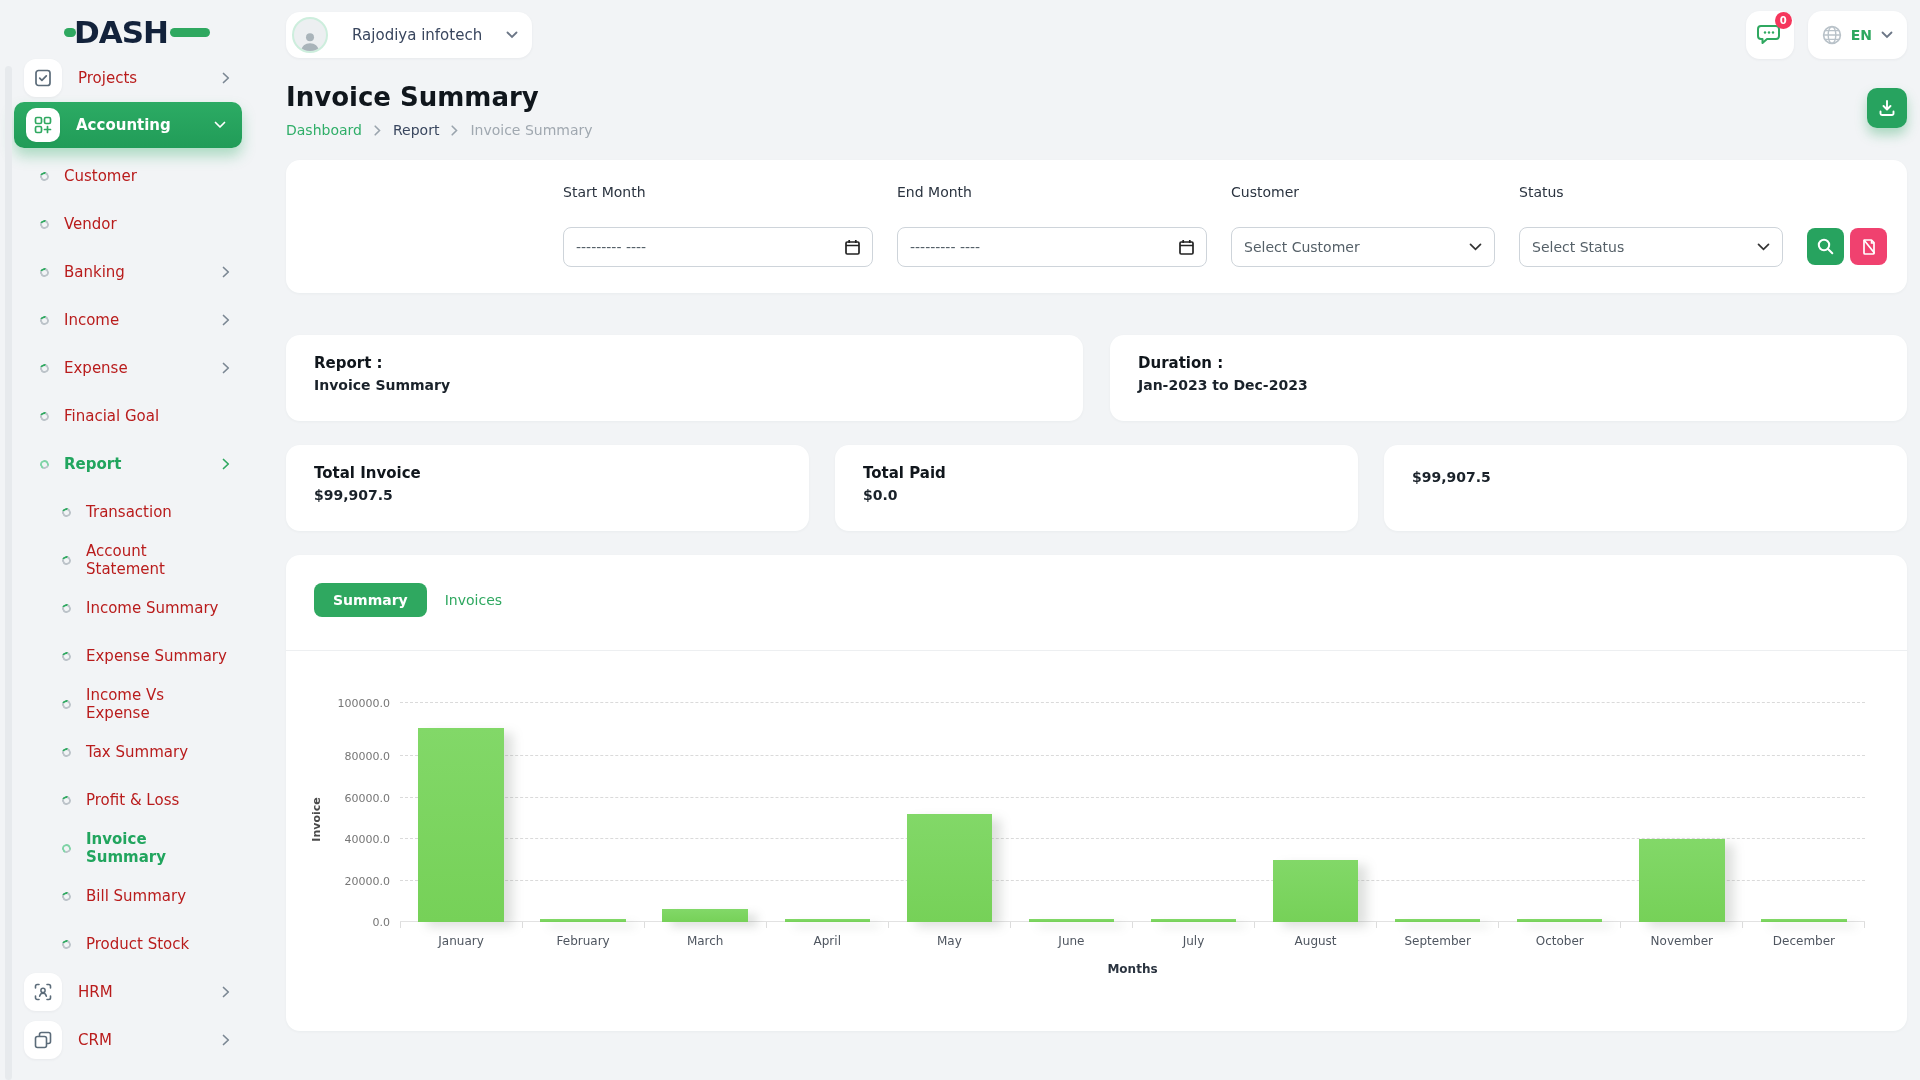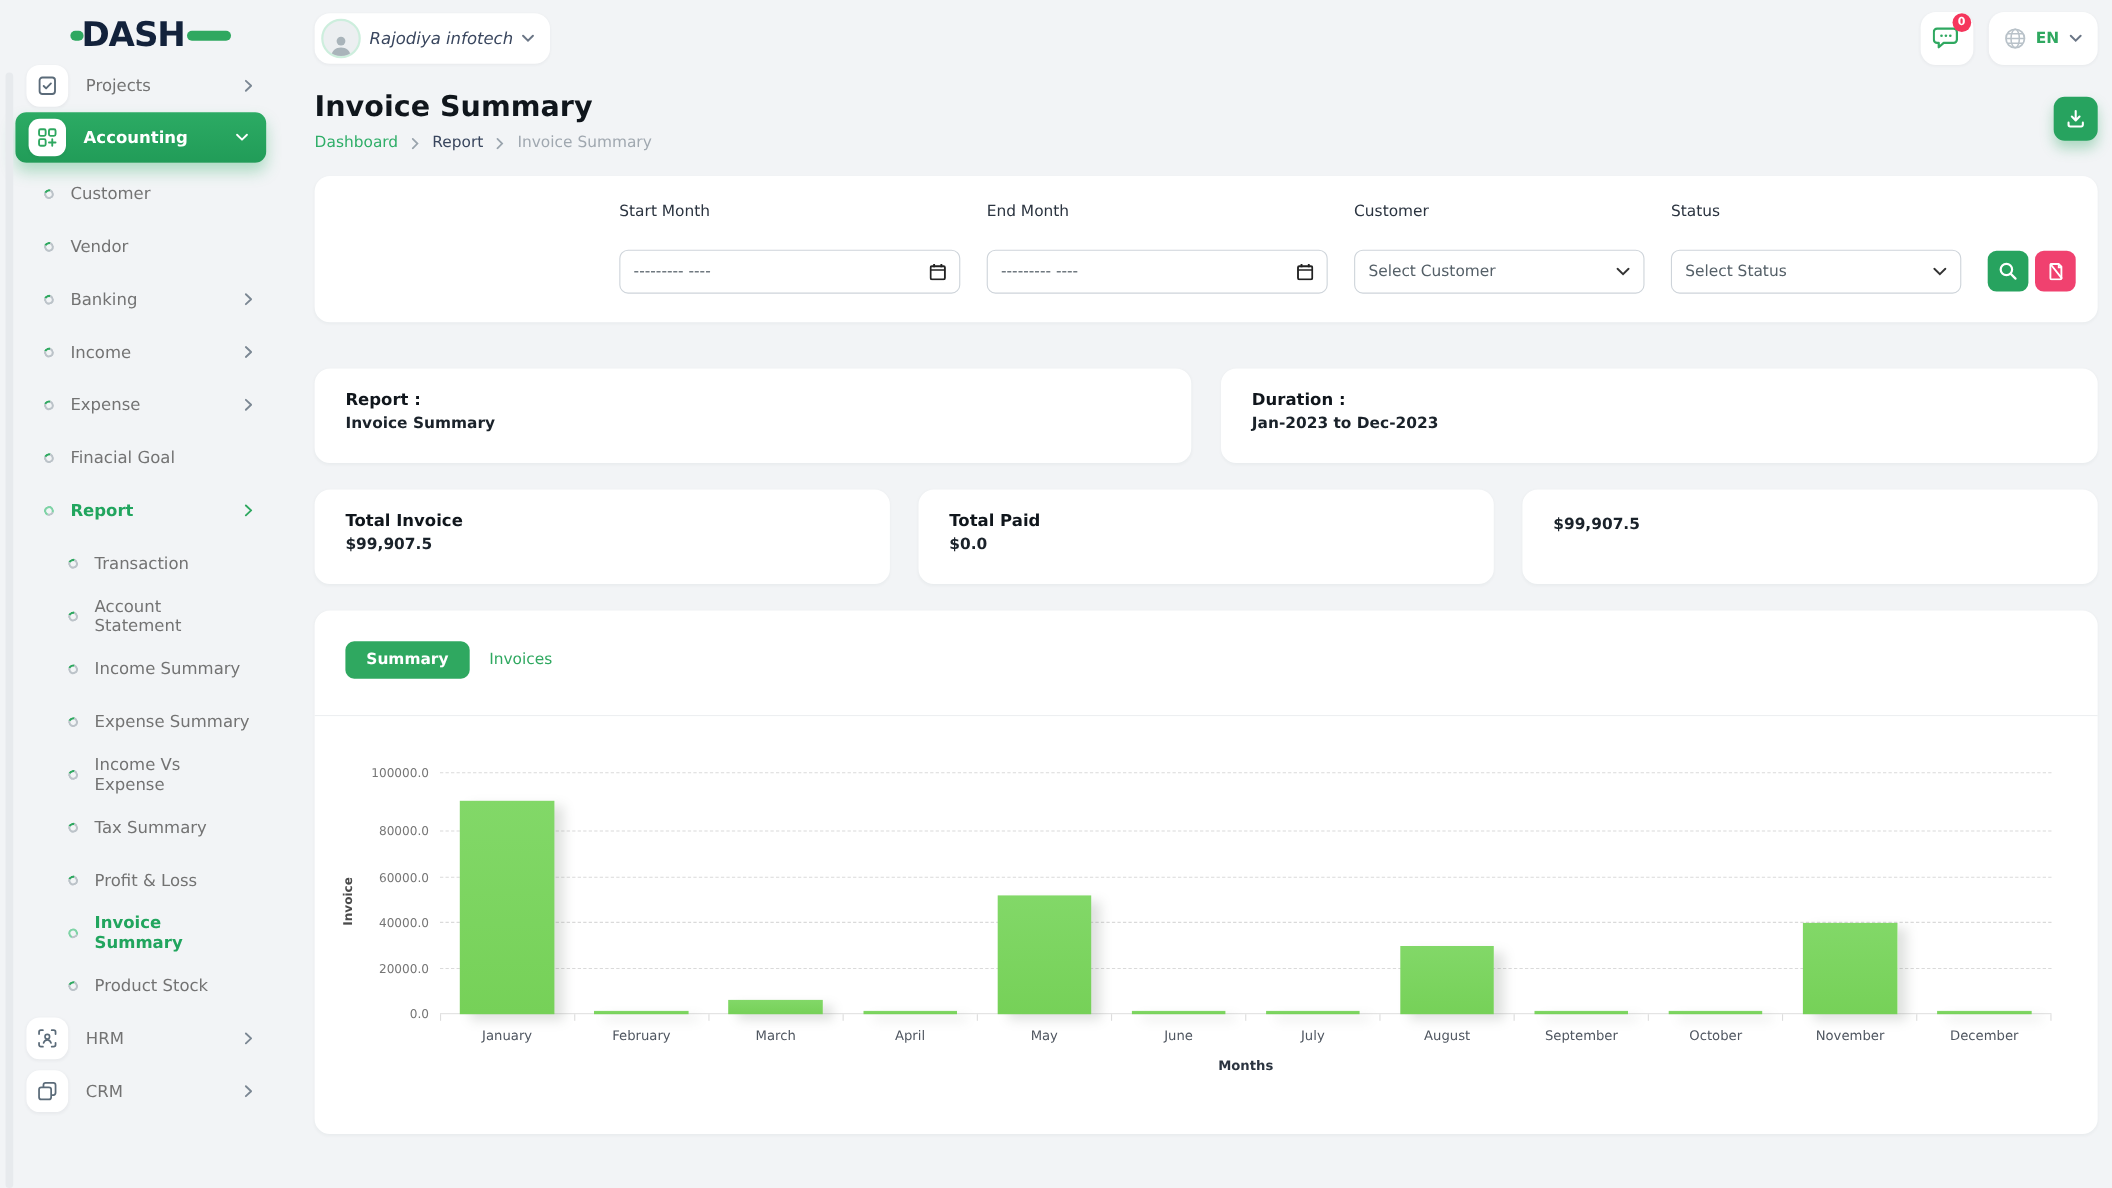--- a/index.html
+++ b/index.html
@@ -8,40 +8,40 @@
   .app { display:flex; width:1920px; height:1080px; }
 
   
   .sidebar { width:256px; flex:none; position:relative; }
   .scroll-track { position:absolute; left:5px; top:66px; bottom:0; width:7px; background:#e7eaed; border-radius:4px; }
   .logo { height:64px; display:flex; align-items:center; padding-left:64px; gap:4px; }
   .logo-text { font-size:31px; font-weight:900; letter-spacing:-1px; color:#13223b; }
   .logo-dash { width:40px; height:9px; border-radius:5px; background:#2fa860; margin-left:-2px; }
   .logo-tick { width:12px; height:9px; border-radius:5px; background:#2fa860; margin-right:-6px; }
   .nav { margin-top:-10px; height:calc(1080px - 54px); overflow:hidden; }
-  .nav-item { display:flex; align-items:center; height:48px; font-size:15px; color:#737373; cursor:pointer; padding-right:26px; }
+  .nav-item { display:flex; align-items:center; height:48px; font-size:15px; color:#b91c1c; cursor:pointer; padding-right:26px; }
   .nav-item .chev { margin-left:auto; display:flex; }
   .top-level { padding-left:24px; gap:16px; }
   .icon-box { width:38px; height:38px; background:#fff; border-radius:12px; flex:none;
               display:flex; align-items:center; justify-content:center; box-shadow:0 1px 3px rgba(30,40,50,.05); }
   .nav-pill { margin:0 14px 4px 14px; padding-left:12px; padding-right:16px; height:46px; border-radius:10px;
               background:linear-gradient(180deg,#2cab64,#219c58); color:#fff; font-weight:700;
               box-shadow:0 8px 14px rgba(42,171,99,.35); }
   .nav-pill .icon-box { width:34px; height:34px; border-radius:10px; }
   .sub1 { padding-left:40px; gap:15px; }
   .sub2 { padding-left:62px; gap:15px; }
   .bullet { width:9px; height:9px; border-radius:50%; border:2px solid #bcc3c9; border-top-color:#2fa860; transform:rotate(-25deg); flex:none; }
   .nav-item.green { color:#21a55e; font-weight:700; }
   .nav-item.green .bullet { border-color:#7fd3a6; border-bottom-color:#bcc3c9; }
 
   
   .main { flex:1; padding:0 13px 0 30px; }
   .topbar { height:70px; display:flex; align-items:center; }
-  .company-pill { background:#fff; border-radius:14px; padding:5px 14px 5px 6px; display:flex; align-items:center; gap:8px;
-                  font-size:15px; color:#39465e; box-shadow:0 1px 3px rgba(30,40,50,.05); cursor:pointer;font-style:italic; }
+  .company-pill { background:#fff; border-radius:14px; padding:5px 14px 5px 6px; display:flex; align-items:center; gap:24px;
+                  font-size:15px; color:#39465e; box-shadow:0 1px 3px rgba(30,40,50,.05); cursor:pointer; }
   .avatar { width:36px; height:36px; border-radius:50%; background:#eceff1; border:2px solid #cdeedd;
             display:flex; align-items:flex-end; justify-content:center; overflow:hidden; }
   .topbar-right { margin-left:auto; display:flex; gap:14px; align-items:center; }
   .chat-btn { width:48px; height:48px; background:#fff; border-radius:14px; position:relative;
               display:flex; align-items:center; justify-content:center; cursor:pointer; box-shadow:0 1px 3px rgba(30,40,50,.05); }
   .badge { position:absolute; top:1px; right:2px; background:#f5365c; color:#fff; font-size:10px; font-weight:700;
            min-width:17px; height:17px; border-radius:9px; display:flex; align-items:center; justify-content:center; padding:0 5px; }
   .lang-pill { height:48px; background:#fff; border-radius:14px; display:flex; align-items:center; gap:9px; padding:0 14px;
                cursor:pointer; box-shadow:0 1px 3px rgba(30,40,50,.05); }
   .lang-code { color:#2fa860; font-weight:700; font-size:14px; }
@@ -213,20 +213,24 @@
           <span class="bullet"></span>
           <span>Tax Summary</span>
         </div>
         <div class="nav-item sub2">
           <span class="bullet"></span>
           <span>Profit &amp; Loss</span>
         </div>
         <div class="nav-item sub2 green">
           <span class="bullet"></span>
           <span>Invoice Summary</span>
+        </div>
+        <div class="nav-item sub2">
+          <span class="bullet"></span>
+          <span>Bill Summary</span>
         </div>
         <div class="nav-item sub2">
           <span class="bullet"></span>
           <span>Product Stock</span>
         </div>
         <div class="nav-item top-level">
           <span class="icon-box">
             <svg width="20" height="20" viewBox="0 0 20 20">
               <path d="M2.5 6V4.2A1.7 1.7 0 0 1 4.2 2.5H6M14 2.5h1.8a1.7 1.7 0 0 1 1.7 1.7V6M17.5 14v1.8a1.7 1.7 0 0 1-1.7 1.7H14M6 17.5H4.2a1.7 1.7 0 0 1-1.7-1.7V14" fill="none" stroke="#5b6b79" stroke-width="1.6" stroke-linecap="round"></path>
               <circle cx="10" cy="8.4" r="2.1" fill="none" stroke="#5b6b79" stroke-width="1.5"></circle>

